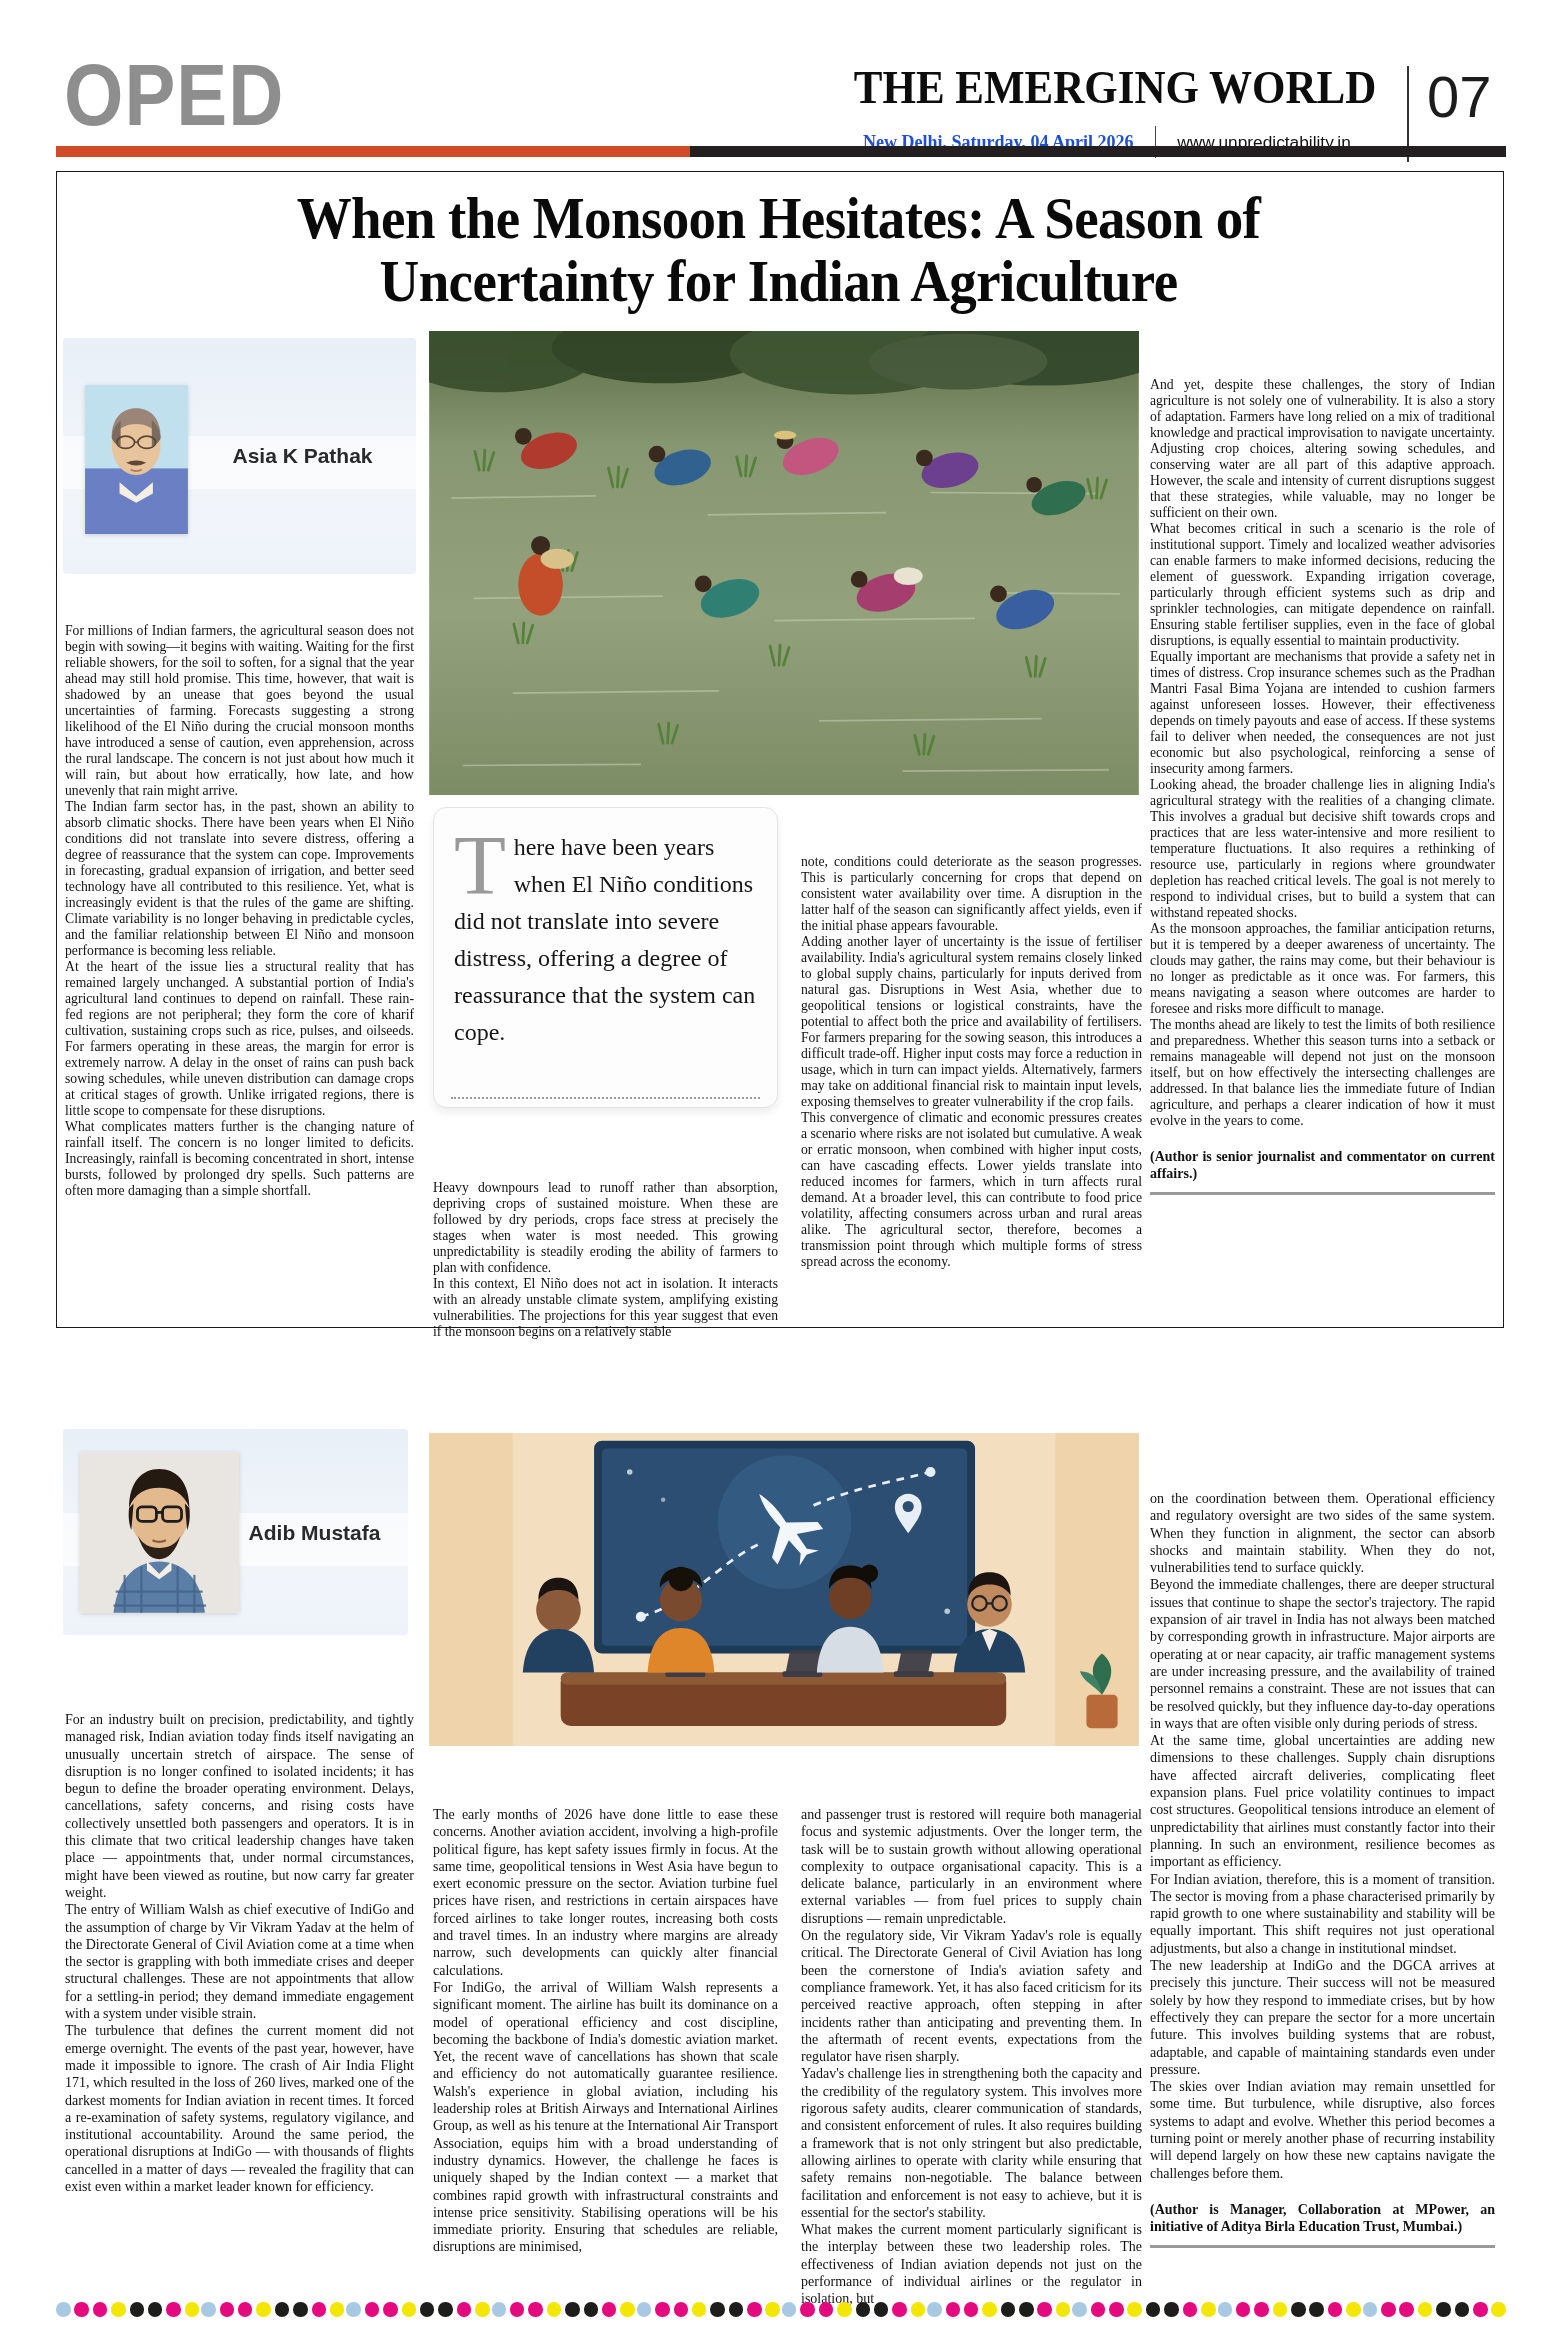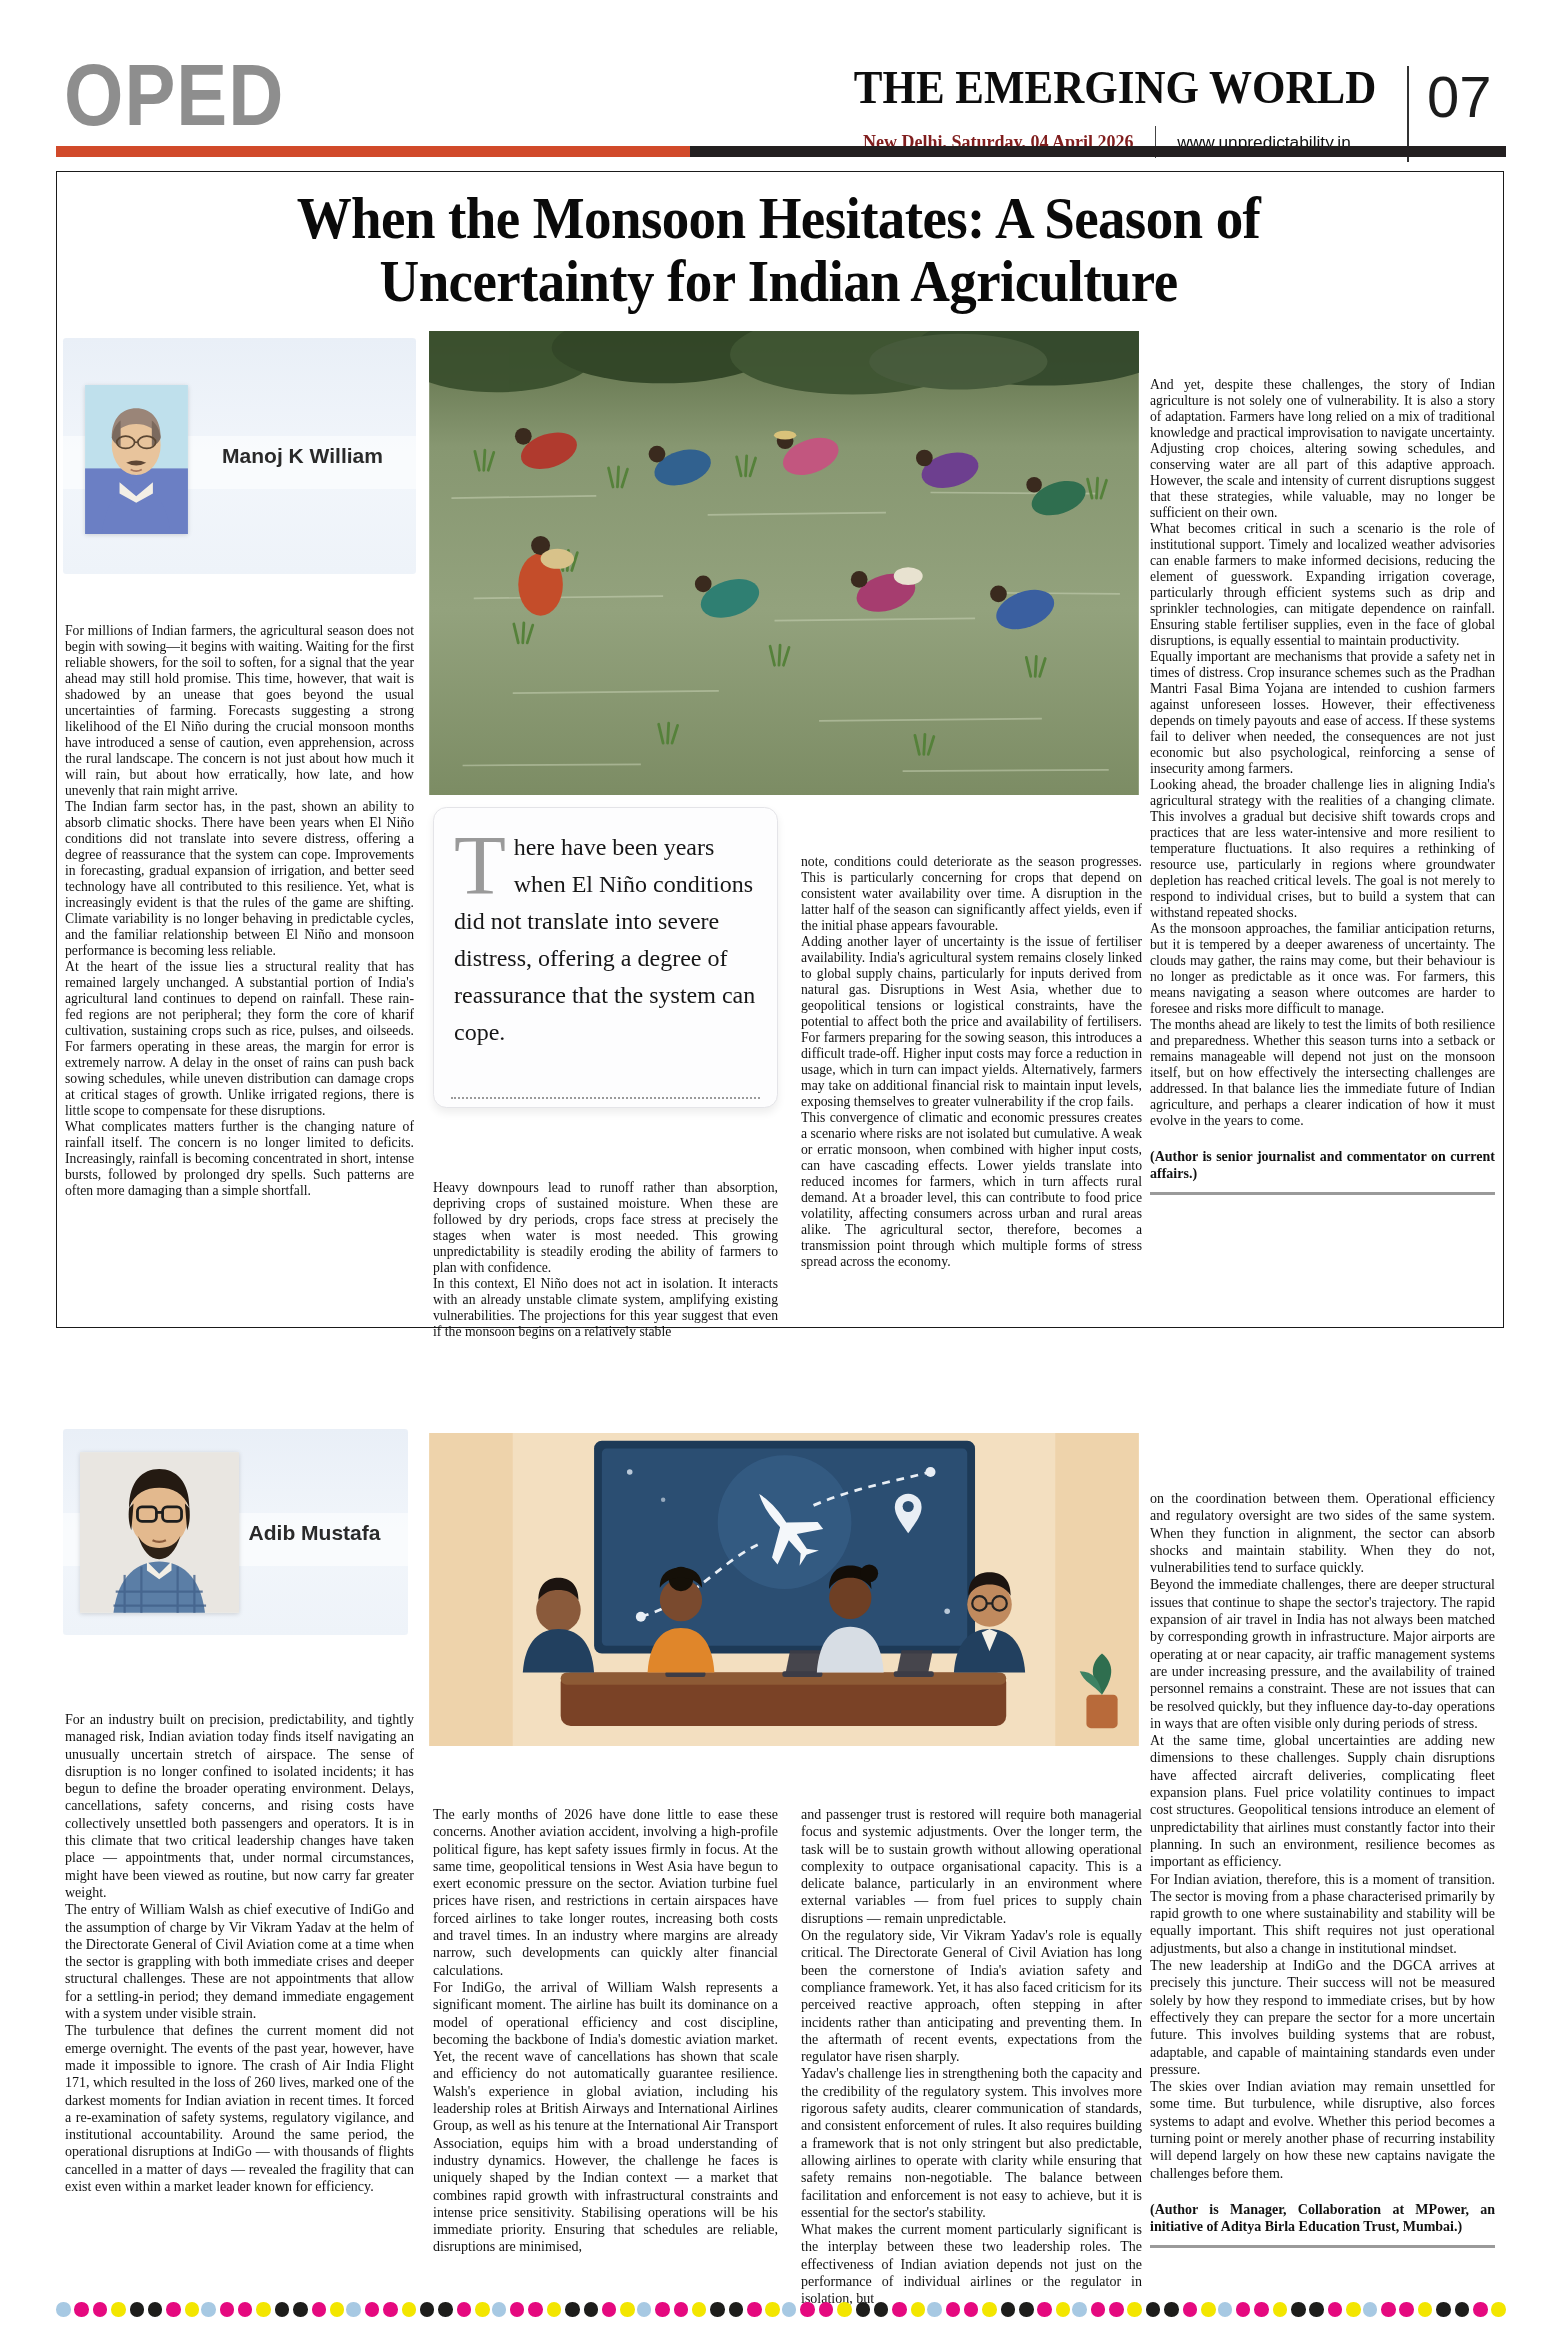--- a/index.html
+++ b/index.html
@@ -3,21 +3,21 @@
 <meta charset="utf-8">
 <style>
   html,body{margin:0;padding:0;background:#fff;}
   .page{position:relative;width:1561px;height:2342px;background:#ffffff;font-family:"Liberation Serif",serif;color:#111;overflow:hidden;}
   .abs{position:absolute;}
 
   
   .oped{font-family:"Liberation Sans",sans-serif;font-weight:800;font-size:83px;line-height:67px;color:#8e8e8e;letter-spacing:1.1px;transform:scale(0.92,1.05);transform-origin:left top;}
   .papername{font-family:"Liberation Serif",serif;font-weight:bold;font-size:43px;line-height:48px;color:#0d0d0d;letter-spacing:0;white-space:nowrap;transform:scaleY(1.08);transform-origin:center top;}
   .daterow{display:flex;align-items:center;gap:21px;}
-  .dateline{font-family:"Liberation Serif",serif;font-weight:bold;font-size:18px;color:#7f1d1d;white-space:nowrap;}
+  .dateline{font-family:"Liberation Serif",serif;font-weight:bold;font-size:18px;color:#1d4ed8;white-space:nowrap;}
   .website{font-family:"Liberation Sans",sans-serif;font-size:17.3px;color:#111;white-space:nowrap;}
   .vsep-small{width:1.7px;height:32px;background:#444;}
   .vsep-big{width:1.7px;height:96px;background:#333;}
   .pagenum{font-family:"Liberation Sans",sans-serif;font-size:58px;font-weight:400;color:#1c1c1c;line-height:58px;}
   .colorbar-red{background:#d14a2a;}
   .colorbar-black{background:#231f20;}
 
   
   .art1box{border:1.7px solid #1a1a1a;background:#fff;}
   .headline1{width:100%;text-align:center;font-weight:bold;font-size:55px;line-height:63px;color:#0a0a0a;letter-spacing:-0.6px;transform:scaleY(1.08);transform-origin:center top;}
@@ -88,21 +88,21 @@
       <ellipse cx="92" cy="108" rx="44" ry="54" fill="#e8c49c"></ellipse>
       <path d="M48 95 C48 58 68 42 92 42 C116 42 136 58 136 95 C126 78 110 70 92 70 C74 70 58 78 48 95 Z" fill="#9a8578"></path>
       <path d="M48 95 C50 80 56 70 64 64 L64 110 C56 108 50 102 48 95 Z" fill="#7b6a5e"></path>
       <path d="M136 95 C134 80 128 70 120 64 L120 110 C128 108 134 102 136 95 Z" fill="#7b6a5e"></path>
       <ellipse cx="73" cy="103" rx="16" ry="11" fill="none" stroke="#5a4632" stroke-width="3"></ellipse>
       <ellipse cx="111" cy="103" rx="16" ry="11" fill="none" stroke="#5a4632" stroke-width="3"></ellipse>
       <line x1="89" y1="103" x2="95" y2="103" stroke="#5a4632" stroke-width="3"></line>
       <path d="M74 140 Q92 132 110 140 Q92 150 74 140 Z" fill="#5e4634"></path>
       <path d="M82 152 Q92 158 102 152" stroke="#a87860" stroke-width="3" fill="none"></path>
     </svg>
-    <div class="authorname" style="left:139px;top:106px;width:201px;">Manoj K William</div>
+    <div class="authorname" style="left:139px;top:106px;width:201px;">Asia K Pathak</div>
   </div>
 
   <svg class="abs" style="left:429px;top:331px;" width="710" height="464" viewBox="0 0 1274 833">
     <defs>
       <linearGradient id="field" x1="0" y1="0" x2="0" y2="1">
         <stop offset="0" stop-color="#5d6e47"></stop>
           <stop offset="0.25" stop-color="#879771"></stop>
         <stop offset="0.6" stop-color="#93a27d"></stop>
           <stop offset="1" stop-color="#7c8c64"></stop>
       </linearGradient>

